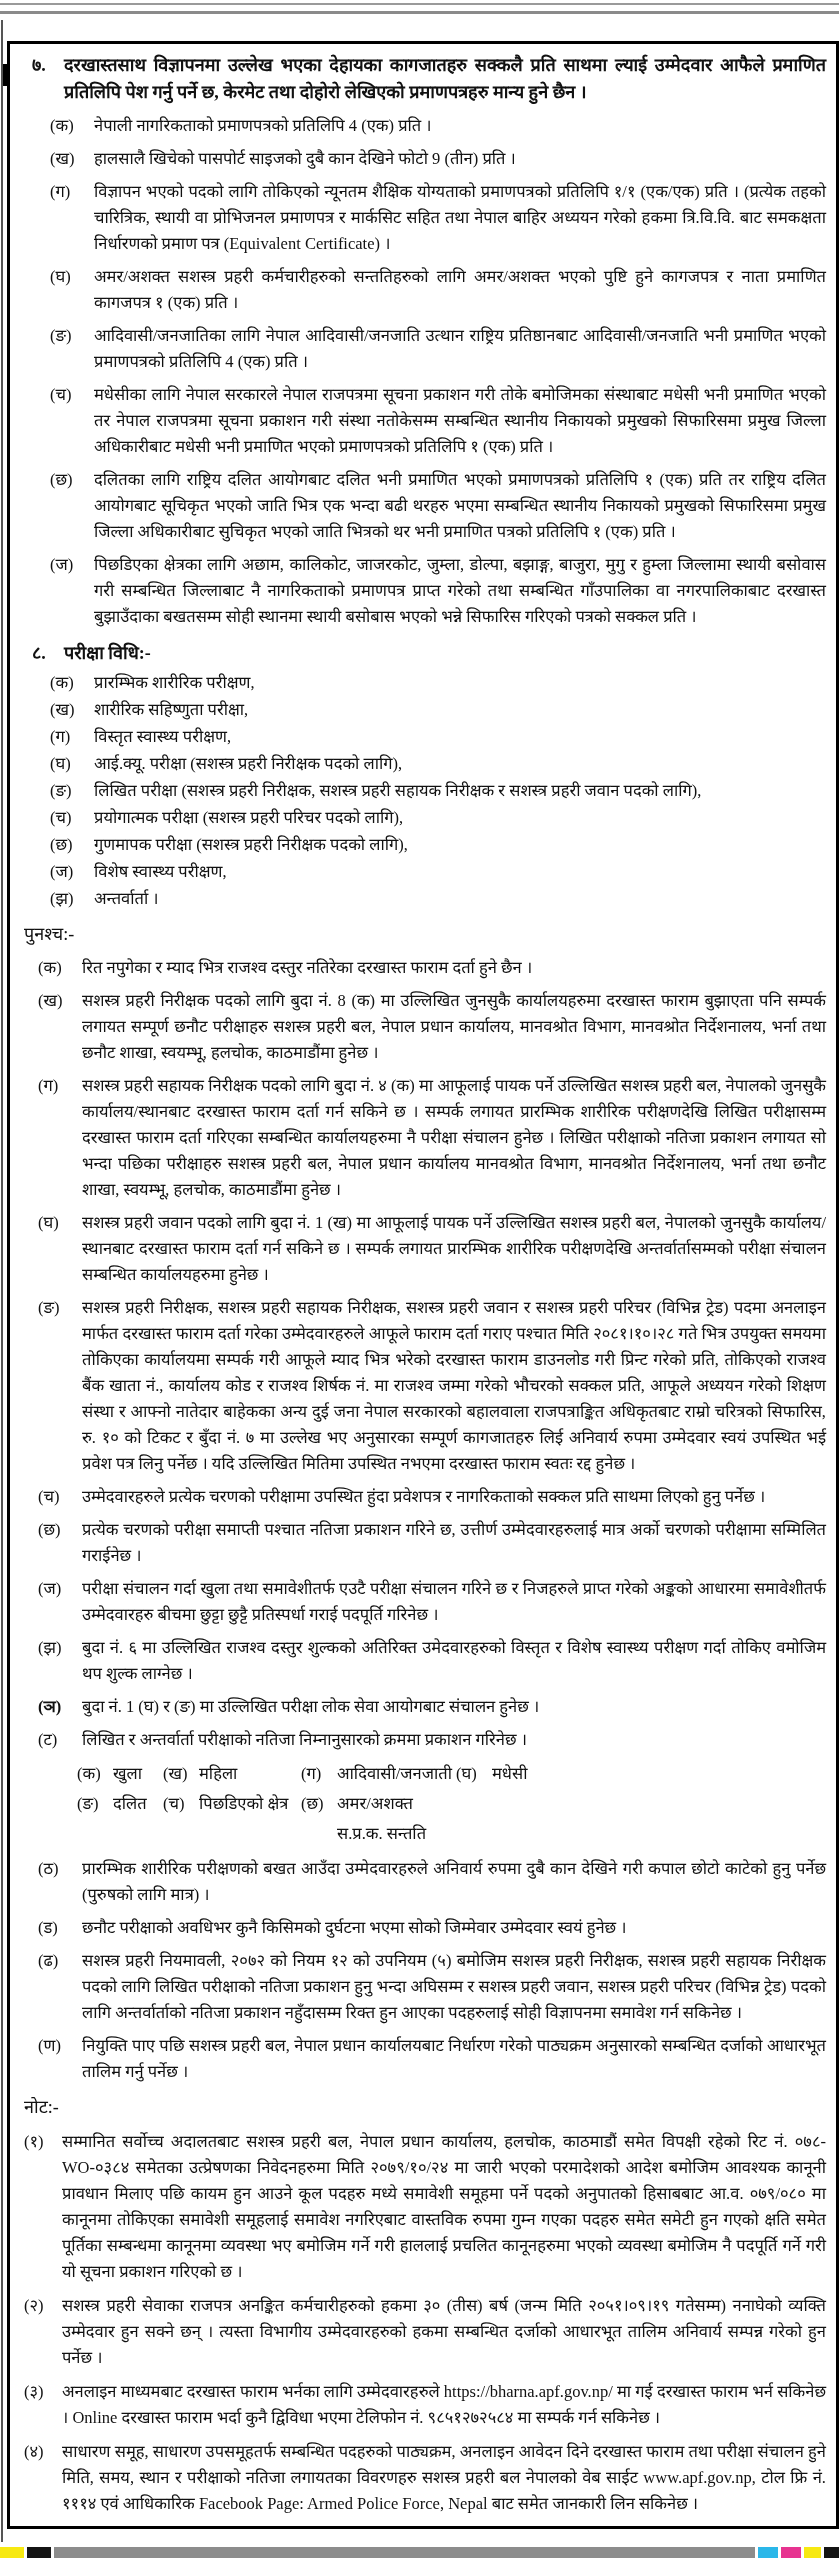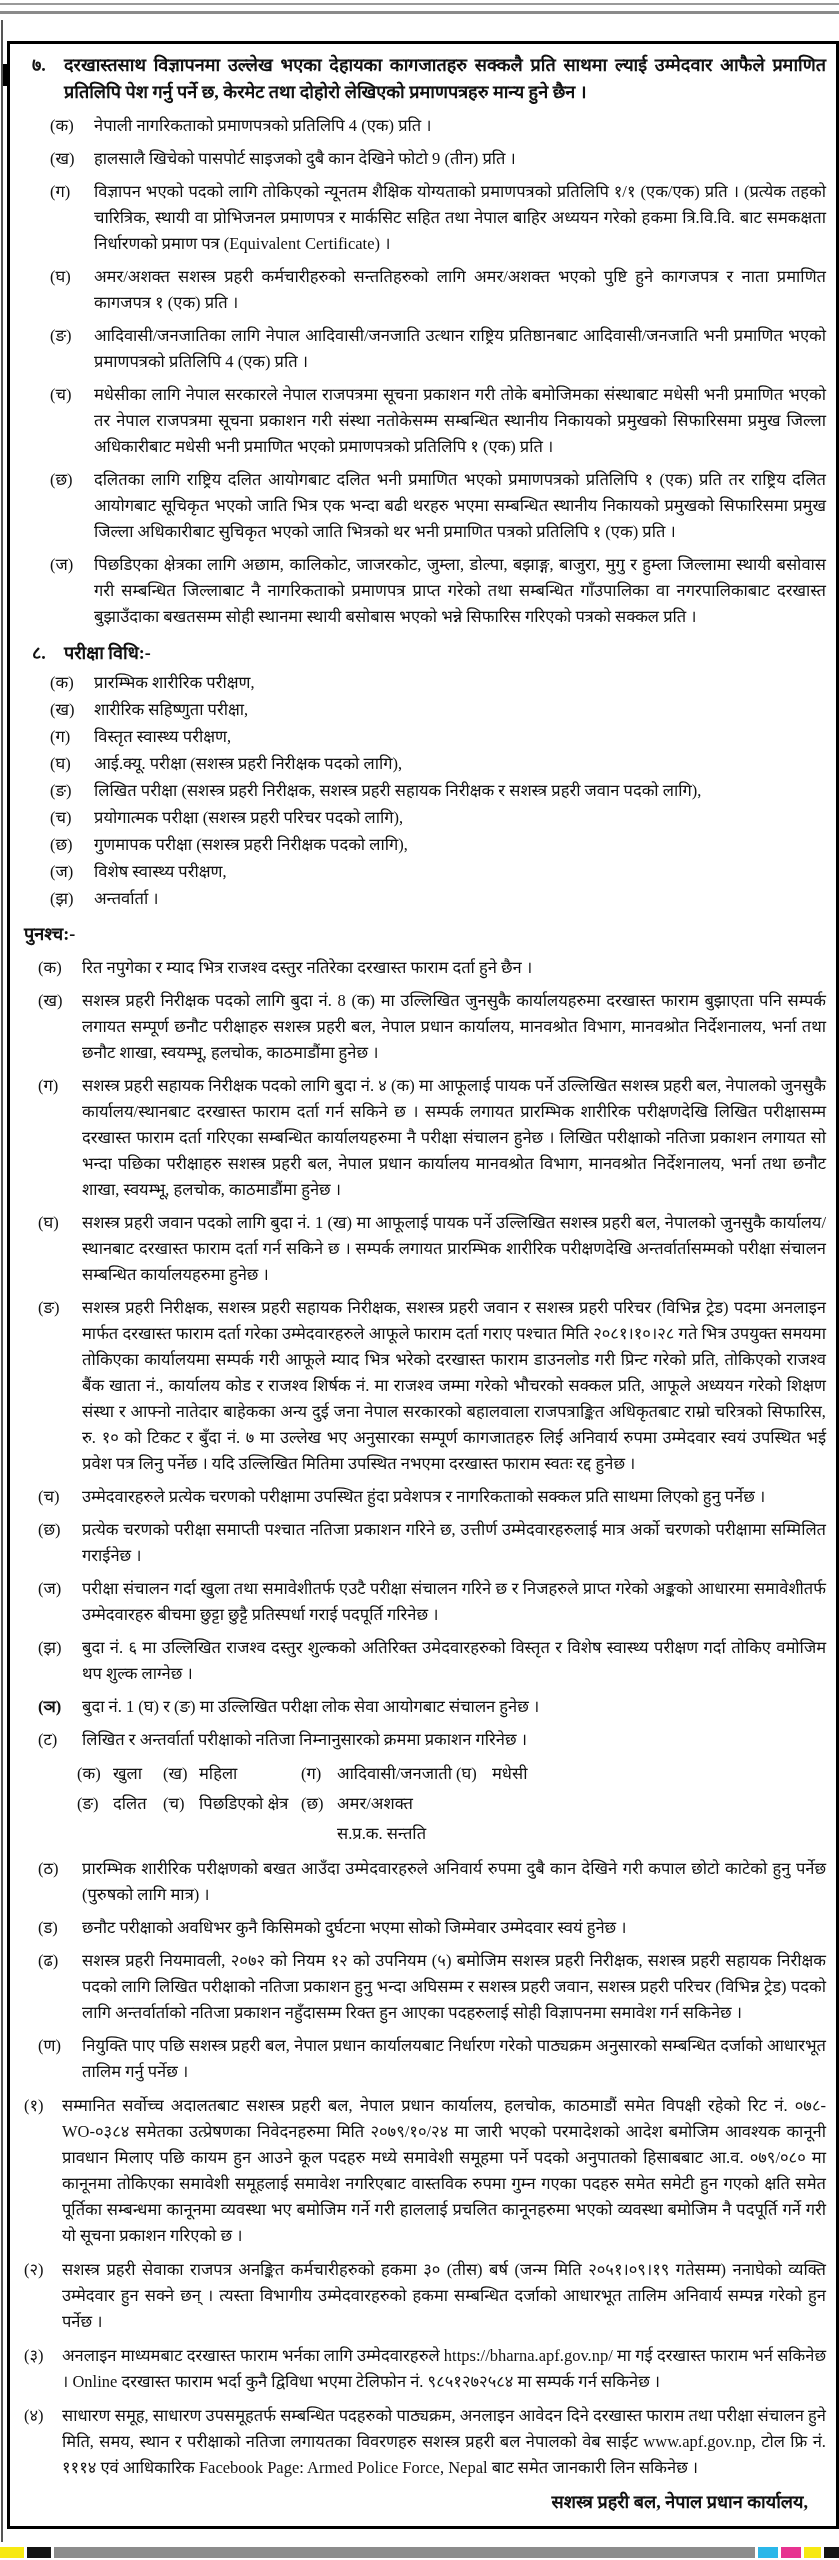--- a/index.html
+++ b/index.html
@@ -22,21 +22,21 @@
   .list b{font-weight:normal;}
   .s7{margin-left:28px;}
   .s7 .item{margin-top:7px;}
   .s8{margin-left:28px;margin-top:1px;}
   .s8 .item{margin-top:1px;}
   .pn{margin-left:16px;}
   .pn .item{margin-top:7px;}
   .nt{margin-left:2px;}
   .nt .item{margin-top:8px;}
   .nt .lab{flex:0 0 38px;}
-  .block-head{font-weight:bold;font-size:18px;line-height:27px;margin:9px 0 0 2px;}
+  .block-head{font-weight:normal;font-size:18px;line-height:27px;margin:9px 0 0 2px;}
   .result-grid{display:grid;grid-template-columns:86px 138px 155px auto;column-gap:0;
         margin:6px 0 2px 55px;}
   .result-grid .item{display:flex;font-size:16.5px;line-height:30px;}
   .result-grid .lab{flex:0 0 36px;}
   .footer{margin-top:8px;text-align:right;font-weight:bold;}
   .footer .f1{font-size:18px;line-height:27px;padding-right:18px;}
   .print-bar{position:absolute;left:0;top:2547px;width:839px;height:11px;display:flex;gap:3px;align-items:stretch;}
   .print-bar div{height:11px;}
 </style>
 </head>
@@ -223,20 +223,21 @@
         <div class="item">
           <span class="lab">(ढ)</span>
           <span class="body"><span>सशस्त्र प्रहरी नियमावली, २०७२ को नियम १२ को उपनियम (५) बमोजिम सशस्त्र प्रहरी निरीक्षक, सशस्त्र प्रहरी सहायक निरीक्षक पदको लागि लिखित परीक्षाको नतिजा प्रकाशन हुनु भन्दा अघिसम्म र सशस्त्र प्रहरी जवान, सशस्त्र प्रहरी परिचर (विभिन्न ट्रेड) पदको लागि अन्तर्वार्ताको नतिजा प्रकाशन नहुँदासम्म रिक्त हुन आएका पदहरुलाई सोही विज्ञापनमा समावेश गर्न सकिनेछ ।</span></span>
         </div>
         <div class="item">
           <span class="lab">(ण)</span>
           <span class="body"><span>नियुक्ति पाए पछि सशस्त्र प्रहरी बल, नेपाल प्रधान कार्यालयबाट निर्धारण गरेको पाठ्यक्रम अनुसारको सम्बन्धित दर्जाको आधारभूत तालिम गर्नु पर्नेछ ।</span></span>
         </div>
       </div>
 
+    <div class="block-head">नोट:-</div>
     <div class="list nt">
         <div class="item">
           <span class="lab">(१)</span>
           <span class="body"><span>सम्मानित सर्वोच्च अदालतबाट सशस्त्र प्रहरी बल, नेपाल प्रधान कार्यालय, हलचोक, काठमाडौं समेत विपक्षी रहेको रिट नं. ०७८-WO-०३८४ समेतका उत्प्रेषणका निवेदनहरुमा मिति २०७९/१०/२४ मा जारी भएको परमादेशको आदेश बमोजिम आवश्यक कानूनी प्रावधान मिलाए पछि कायम हुन आउने कूल पदहरु मध्ये समावेशी समूहमा पर्ने पदको अनुपातको हिसाबबाट आ.व. ०७९/०८० मा कानूनमा तोकिएका समावेशी समूहलाई समावेश नगरिएबाट वास्तविक रुपमा गुम्न गएका पदहरु समेत समेटी हुन गएको क्षति समेत पूर्तिका सम्बन्धमा कानूनमा व्यवस्था भए बमोजिम गर्ने गरी हाललाई प्रचलित कानूनहरुमा भएको व्यवस्था बमोजिम नै पदपूर्ति गर्ने गरी यो सूचना प्रकाशन गरिएको छ ।</span></span>
         </div>
         <div class="item">
           <span class="lab">(२)</span>
           <span class="body"><span>सशस्त्र प्रहरी सेवाका राजपत्र अनङ्कित कर्मचारीहरुको हकमा ३० (तीस) बर्ष (जन्म मिति २०५१।०९।१९ गतेसम्म) ननाघेको व्यक्ति उम्मेदवार हुन सक्ने छन् । त्यस्ता विभागीय उम्मेदवारहरुको हकमा सम्बन्धित दर्जाको आधारभूत तालिम अनिवार्य सम्पन्न गरेको हुन पर्नेछ ।</span></span>
         </div>
         <div class="item">

